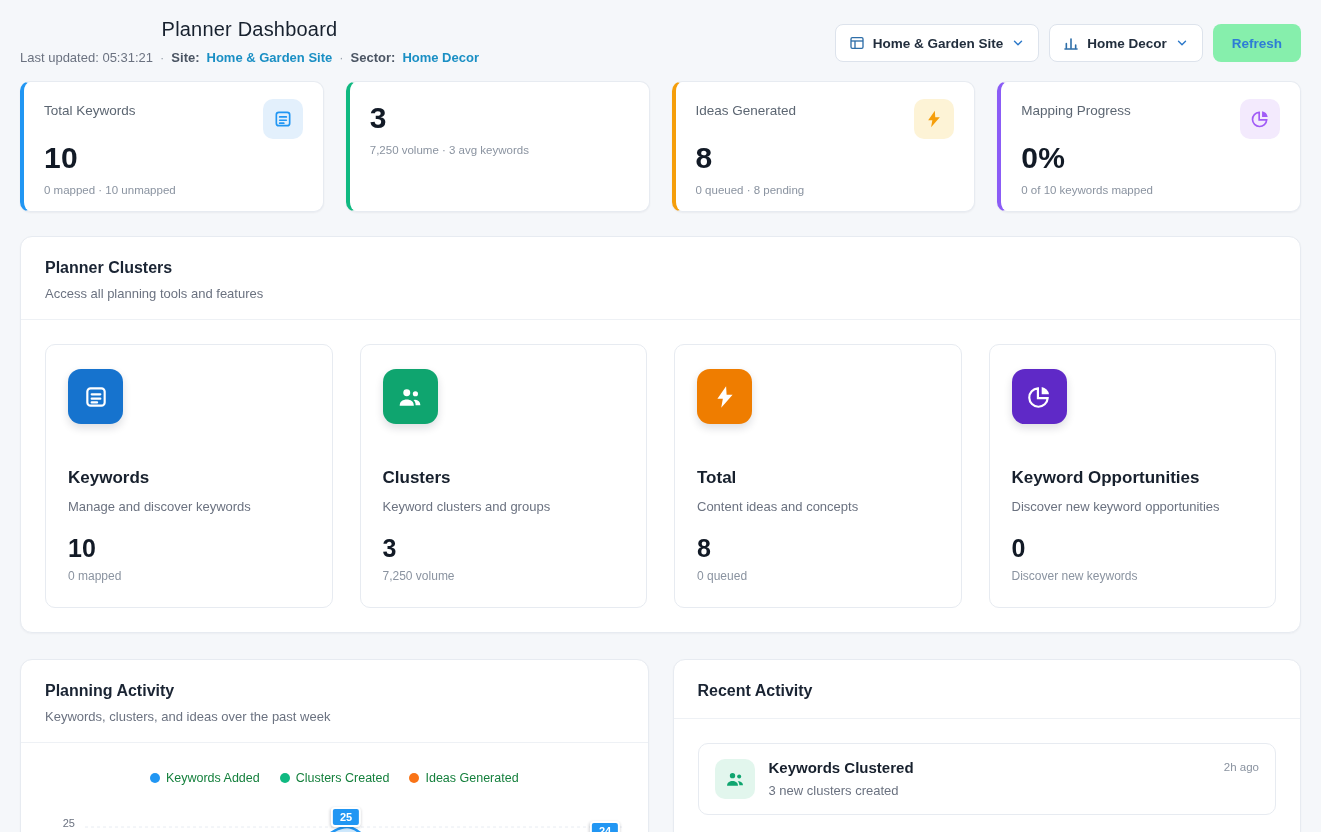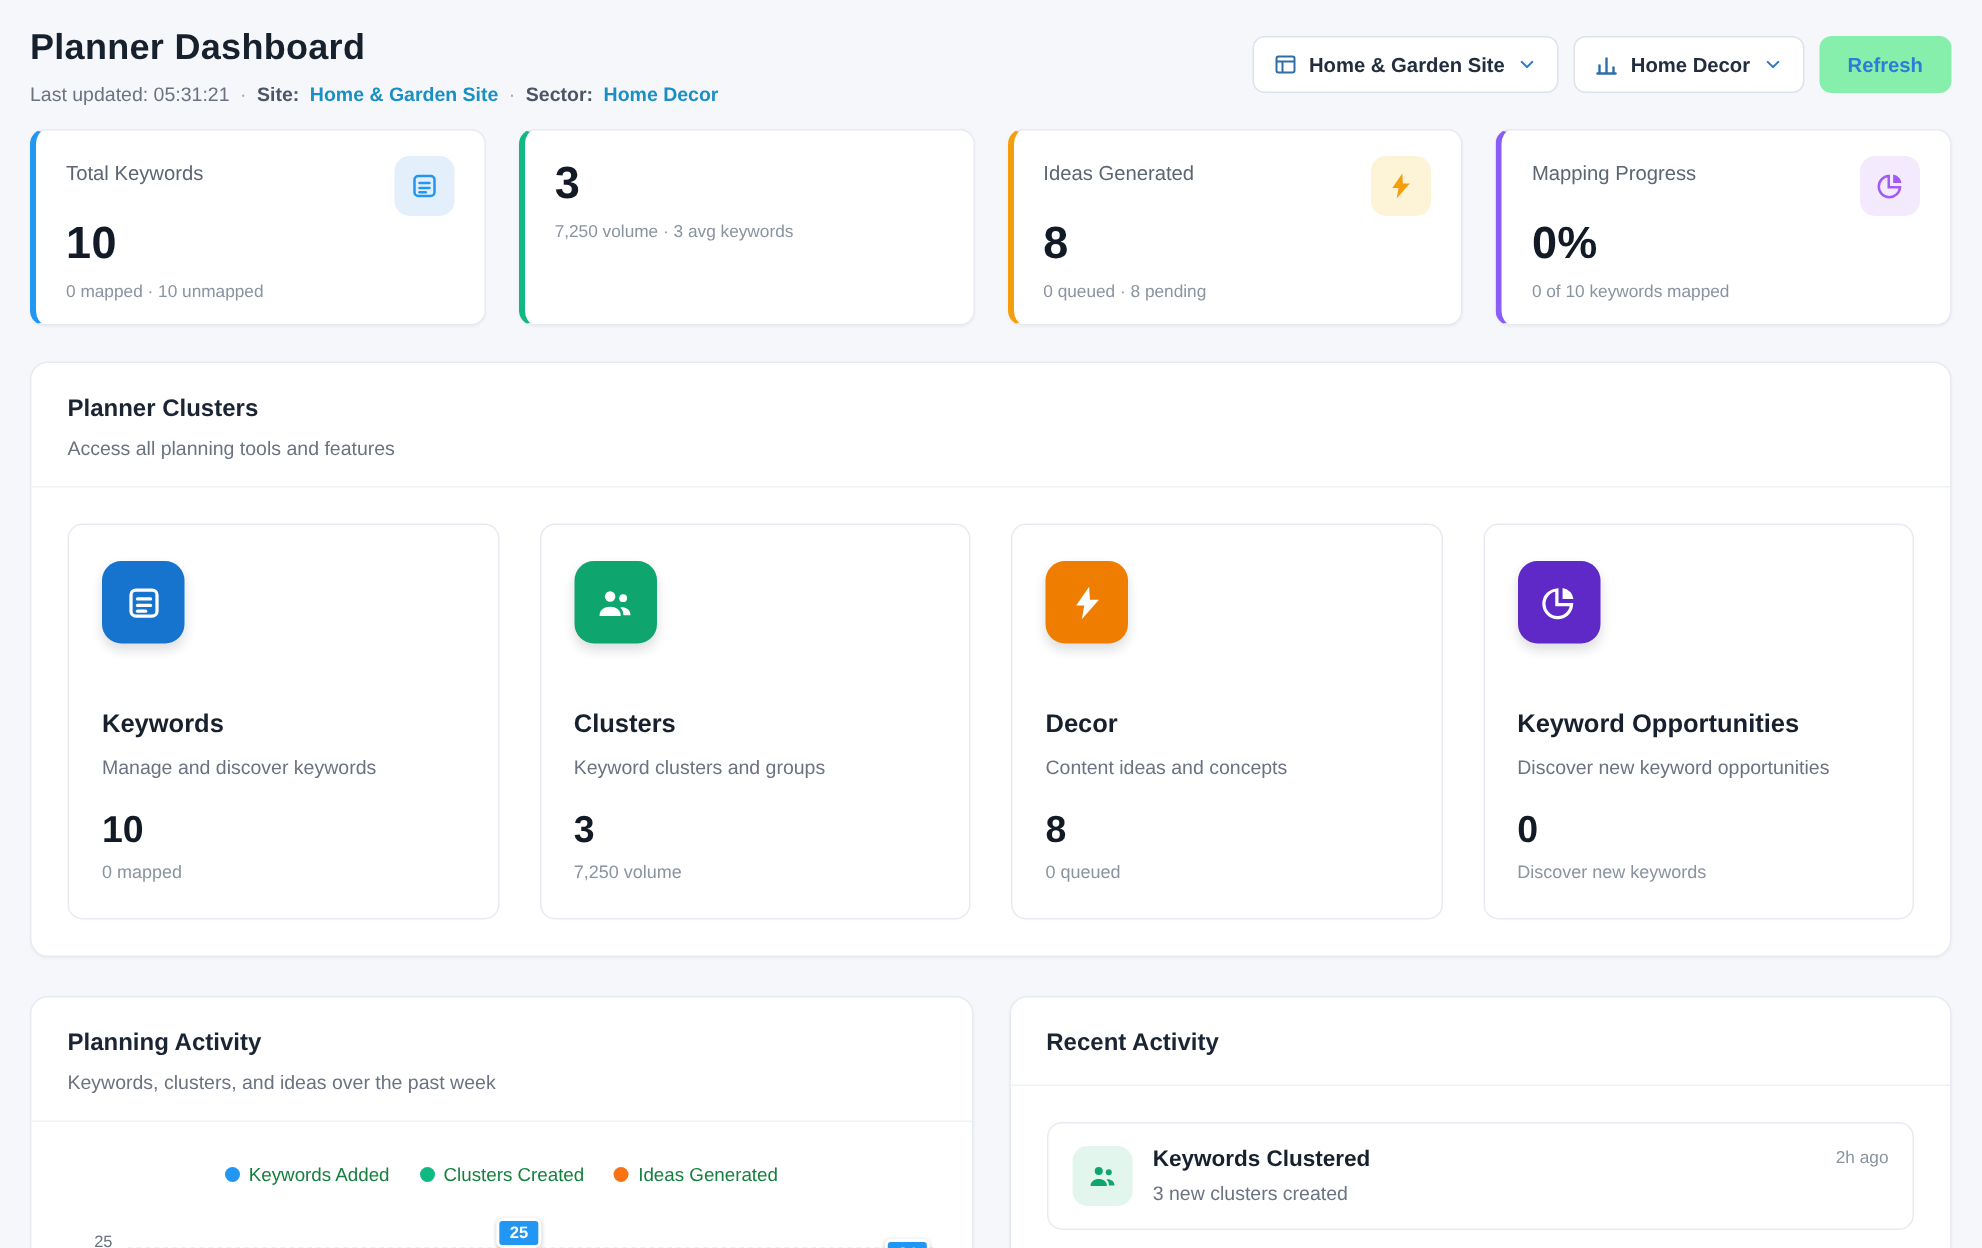--- a/index.html
+++ b/index.html
@@ -5,21 +5,21 @@
   * { margin:0; padding:0; box-sizing:border-box; }
   html,body { width:1321px; height:832px; overflow:hidden; }
   body {
     font-family:"Liberation Sans","DejaVu Sans",sans-serif;
     background:#f5f7fa; color:#1b2430;
   }
   .page { padding:18px 20px; }
 
   
   .header { display:flex; justify-content:space-between; align-items:flex-start; }
-  .page-title { font-size:24px; font-weight:700; color:#17212e; letter-spacing:.2px; }
+  .page-title { font-size:20px; font-weight:400; color:#17212e; letter-spacing:.2px;text-align:center; }
   .meta { margin-top:9px; font-size:13px; color:#6b7280; display:flex; align-items:center; gap:7px; }
   .meta .lbl { color:#4b5563; font-weight:700; }
   .meta a { color:#1a8fc4; font-weight:700; text-decoration:none; }
   .meta .dot { color:#9aa3ae; }
   .header-controls { display:flex; gap:10px; align-items:center; margin-top:6px; }
   .selector {
     display:flex; align-items:center; gap:8px; background:#fff;
     border:1px solid #dde3ec; border-radius:8px; height:38px; padding:0 13px;
     font-size:13.5px; font-weight:700; color:#222e3d; cursor:pointer;
   }
@@ -260,21 +260,21 @@
         <div class="module-value">3</div>
         <div class="module-caption">7,250 volume</div>
       </div>
 
       <div class="module-tile">
         <div class="module-icon m-orange">
           <svg width="26" height="26" viewBox="0 0 24 24" fill="currentColor">
               <path d="M13 2 5 13.5h5L8.5 22 19 10h-5.5z"></path>
             </svg>
         </div>
-        <div class="module-title">Decor</div>
+        <div class="module-title">Total</div>
         <div class="module-desc">Content ideas and concepts</div>
         <div class="module-value">8</div>
         <div class="module-caption">0 queued</div>
       </div>
 
       <div class="module-tile">
         <div class="module-icon m-purple">
           <svg width="26" height="26" viewBox="0 0 24 24" fill="none" stroke="currentColor" stroke-width="2">
               <path d="M11 4a8.5 8.5 0 1 0 9 9h-9z"></path>
               <path d="M14.5 2.8a8.5 8.5 0 0 1 6.7 6.7h-6.7z" fill="currentColor" stroke="none"></path>

